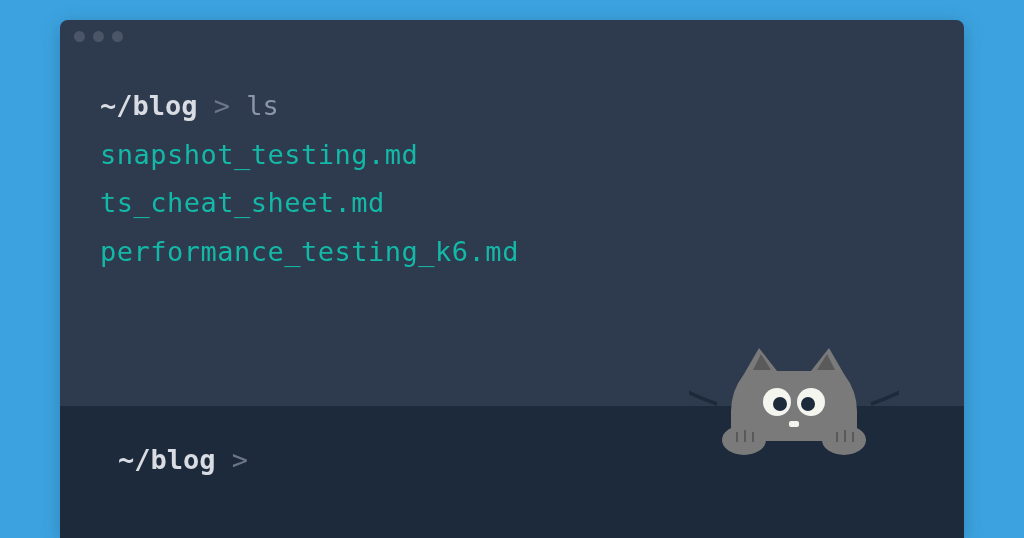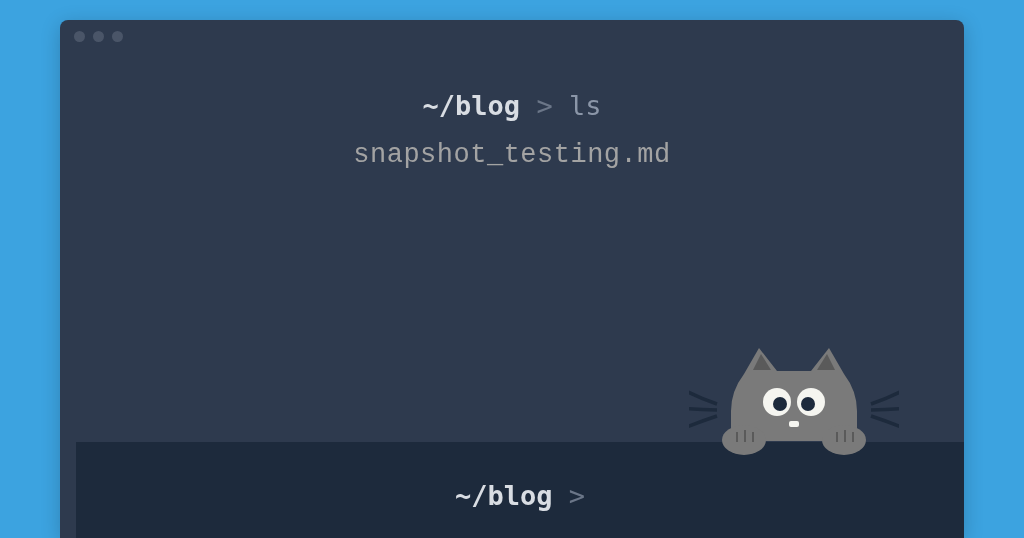--- a/index.html
+++ b/index.html
@@ -35,52 +35,49 @@
       border-radius: 50%;
       background: #4a5568;
     }
     .terminal-body {
       padding: 30px 40px 0 40px;
       font-size: 27px;
       line-height: 1.8;
       color: #8b96a8;
       position: relative;
       height: calc(100% - 32px);
-      text-align: center;
     }
     .prompt-line {
       white-space: nowrap;
     }
     .prompt-path {
       color: #d9dde3;
       font-weight: 600;
     }
     .prompt-caret {
       color: #6b7688;
       font-weight: 400;
     }
     .prompt-cmd {
       color: #8b96a8;
       font-weight: 400;
     }
     .output-line {
-      color: #a3a3a3;
+      color: #14b8a6;
       white-space: nowrap;
       letter-spacing: 0.5px;
-      font-family: Liberation Mono, monospace;
     }
     .split-dark {
       position: absolute;
       left: 0;
       right: 0;
       bottom: 0;
-      height: 96px;
+      height: 132px;
       background: #1d2a3c;
-      padding: 30px 40px 0 40px;
-      margin-left: 16px;
+      padding: 30px 40px 0 58px;
     }
     .cat {
       position: absolute;
       right: 65px;
       bottom: 82px;
       width: 210px;
       height: 120px;
       z-index: 5;
       overflow: visible;
     }
@@ -94,20 +91,22 @@
     <div class="dot"></div>
     <div class="dot"></div>
   </div>
   <div class="terminal-body">
     <div class="prompt-line">
       <span class="prompt-path">~/blog</span> 
       <span class="prompt-caret">&gt;</span> 
       <span class="prompt-cmd">ls</span>
     </div>
     <div class="output-line">snapshot_testing.md</div>
+    <div class="output-line">ts_cheat_sheet.md</div>
+    <div class="output-line">performance_testing_k6.md</div>
 
     <div class="split-dark">
       <div class="prompt-line">
         <span class="prompt-path">~/blog</span> 
         <span class="prompt-caret">&gt;</span>
       </div>
     </div>
 
     <div class="cat">
       <svg viewBox="0 0 210 120" width="210" height="120">

